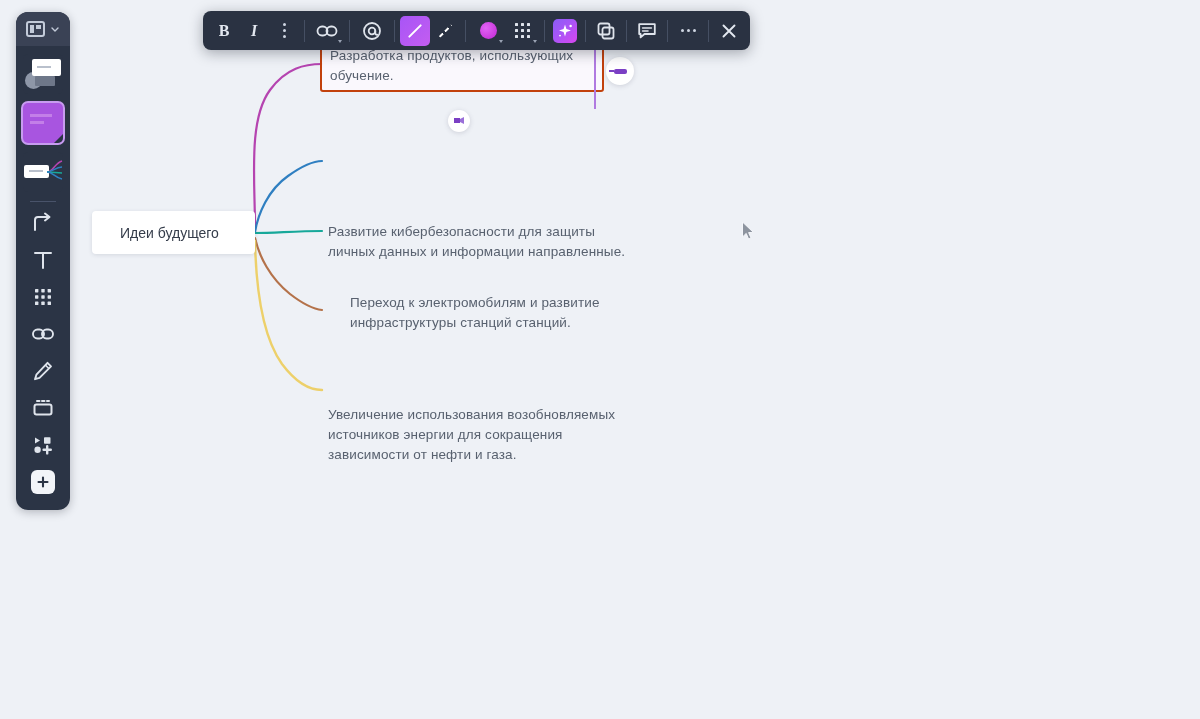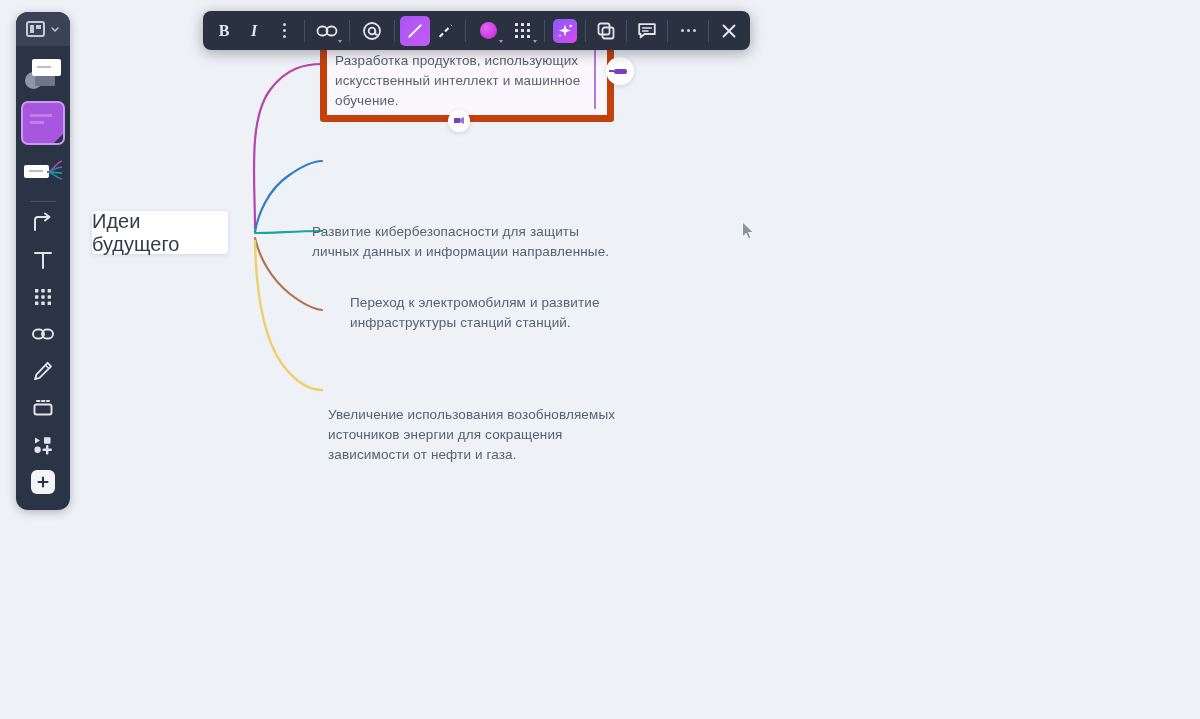--- a/index.html
+++ b/index.html
@@ -225,44 +225,44 @@
   .canvas {
     position: absolute;
     inset: 0;
   }
   .mm-svg { position: absolute; left: 0; top: 0; }
 
   .root-node {
     position: absolute;
     left: 92px;
     top: 211px;
-    width: 136px;
+    width: 163px;
     height: 43px;
     background: #ffffff;
     border-radius: 4px;
     box-shadow: 0 1px 4px rgba(40,50,70,0.13);
     display: flex;
     align-items: center;
-    padding-left: 0;
+    padding-left: 28px;
     box-sizing: border-box;
-    font-size: 20px;
+    font-size: 14px;
     color: #343c4a;
     z-index: 6;
   }
 
   .leaf {
     position: absolute;
     font-size: 13.5px;
     line-height: 20px;
     color: #58616f;
     letter-spacing: 0.01em;
     z-index: 5;
   }
   .leaf-selected {
-    border: 7px solid #c2410c;
+    border: 2px solid #c2410c;
     background: rgba(250,248,253,0.96);
     border-radius: 3px;
     padding: 3px 6px 4px 8px;
     margin-left: -8px;
     margin-top: -3px;
     z-index: 7;
   }
 
   .badge {
     position: absolute;
@@ -320,26 +320,25 @@
 
       <path d="M255 241 C 256 288, 262 336, 282 364 C 297 384, 310 390, 322 390" fill="none" stroke="#edd06a" stroke-width="2.4" stroke-linecap="round"></path>
     </svg>
 
     <div class="root-node">
       <span>Идеи будущего</span>
     </div>
 
     <div class="leaf leaf-selected" style="left:328px; top:44px; width:266px;">
       <div>Разработка продуктов, использующих</div>
-      <div>искусственный интеллект и машинное</div>
       <div>обучение.</div>
     </div>
 
 
-    <div class="leaf" style="left:312px; top:222px; width:310px;">
+    <div class="leaf" style="left:328px; top:222px; width:310px;">
       <div>Развитие кибербезопасности для защиты</div>
       <div>личных данных и информации направленные.</div>
     </div>
 
     <div class="leaf" style="left:328px; top:293px; width:300px;margin-left:22px;">
       <div>Переход к электромобилям и развитие</div>
       <div>инфраструктуры станций станций.</div>
     </div>
 
     <div class="leaf" style="left:328px; top:365px; width:315px;margin-top:40px;">

